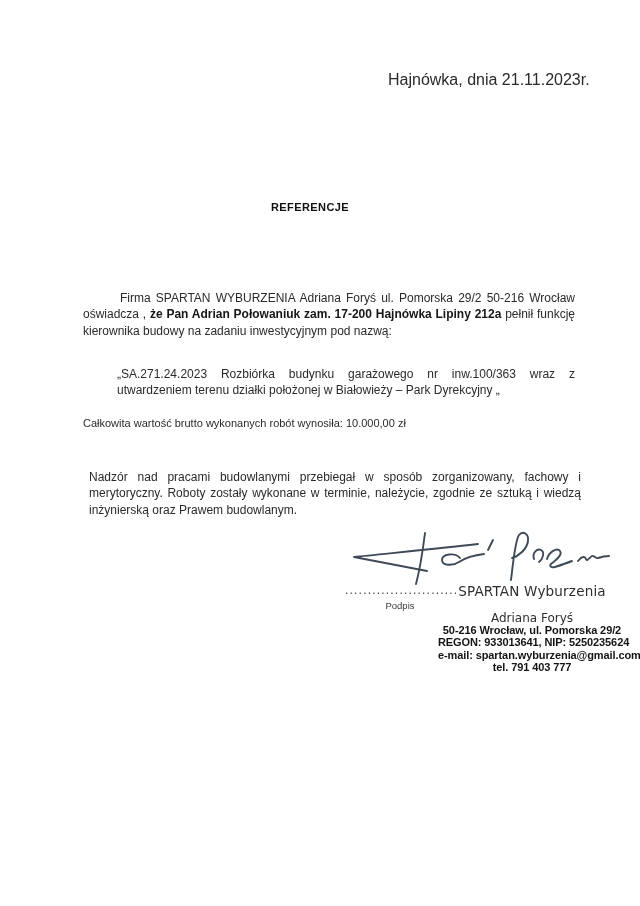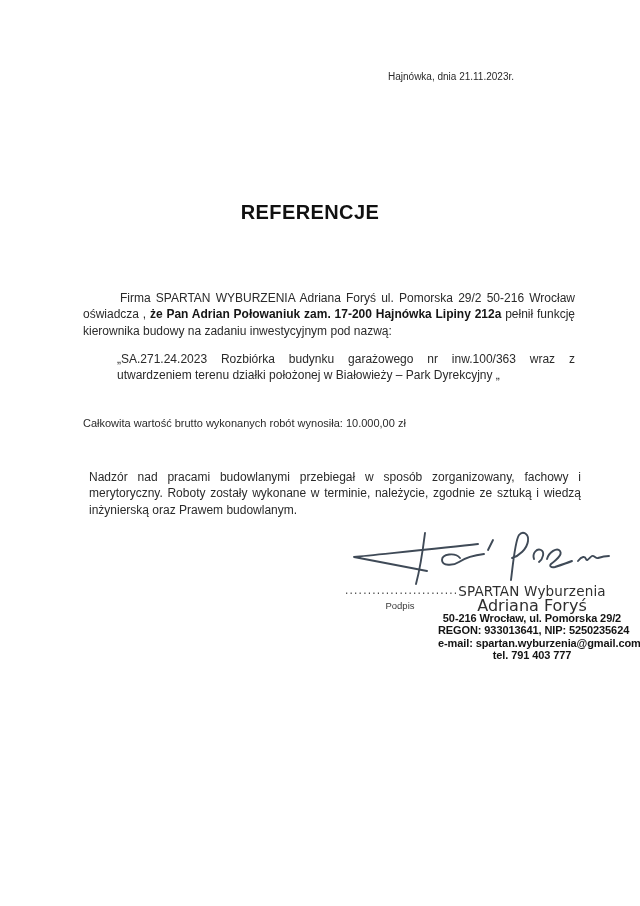--- a/index.html
+++ b/index.html
@@ -8,34 +8,34 @@
     width:640px;height:906px;
     margin:0 auto;
     background:#ffffff;
     font-family:"Liberation Sans",sans-serif;
     color:#1f1f1f;
     overflow:hidden;
   }
   .abs{position:absolute;}
   .date-line{
     top:71px;left:388px;
-    font-size:10px;color:#2a2a2a;
+    font-size:16px;color:#2a2a2a;
   }
   .doc-title{
     top:201px;left:0;width:620px;
     text-align:center;
-    font-size:20px;font-weight:bold;letter-spacing:.4px;color:#111;
+    font-size:11px;font-weight:bold;letter-spacing:.4px;color:#111;
   }
   .para{
     font-size:12px;line-height:16.3px;color:#2a2a2a;
     text-align:justify;text-align-last:left;
   }
   .p1{top:290px;left:83px;width:492px;text-indent:37px;}
   .p1 b{color:#161616;}
-  .quote{top:351px;left:117px;width:458px;}
+  .quote{top:366px;left:117px;width:458px;}
   .value-line{top:393px;left:83px;width:500px;font-size:11px;color:#2a2a2a;margin-top:24px;}
   .p3{top:469px;left:89px;width:492px;}
   .sig-svg{top:528px;left:350px;width:268px;height:62px;}
   .sig-svg svg{display:block;width:100%;height:100%;}
   .dots{
     top:583px;left:345px;width:112px;
     font-size:12px;letter-spacing:1.2px;color:#4a4a4a;
     white-space:nowrap;overflow:hidden;
   }
   .podpis{
@@ -45,21 +45,21 @@
   .stamp{
     top:583px;left:438px;width:188px;text-align:center;color:#222;
   }
   .stamp-company{
     font-family:"DejaVu Sans",sans-serif;
     font-size:13.5px;color:#2e2e2e;letter-spacing:.2px;
     line-height:17px;white-space:nowrap;
   }
   .stamp-owner{
     font-family:"DejaVu Sans",sans-serif;
-    font-size:16px;color:#2e2e2e;line-height:12px;
+    font-size:12px;color:#2e2e2e;line-height:12px;margin-top:12px;
   }
   .stamp-bold{
     font-size:11px;font-weight:bold;line-height:12.4px;color:#141414;
     letter-spacing:-.1px;white-space:nowrap;
   }
 </style>
 </head>
 <body>
 
 <div class="page">

